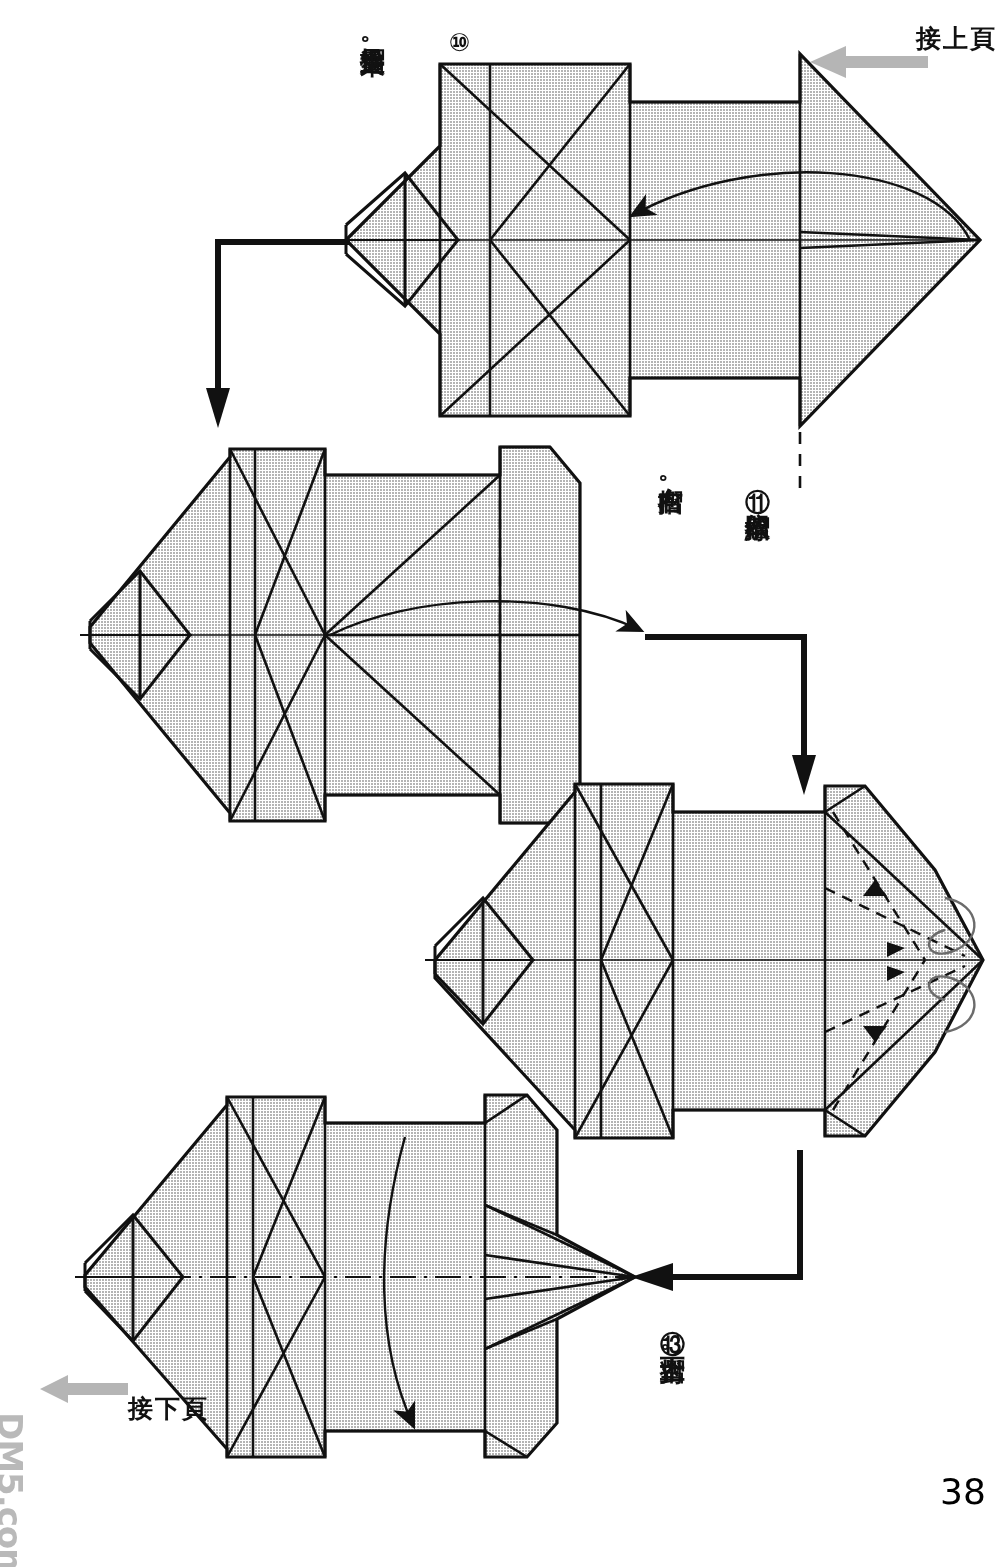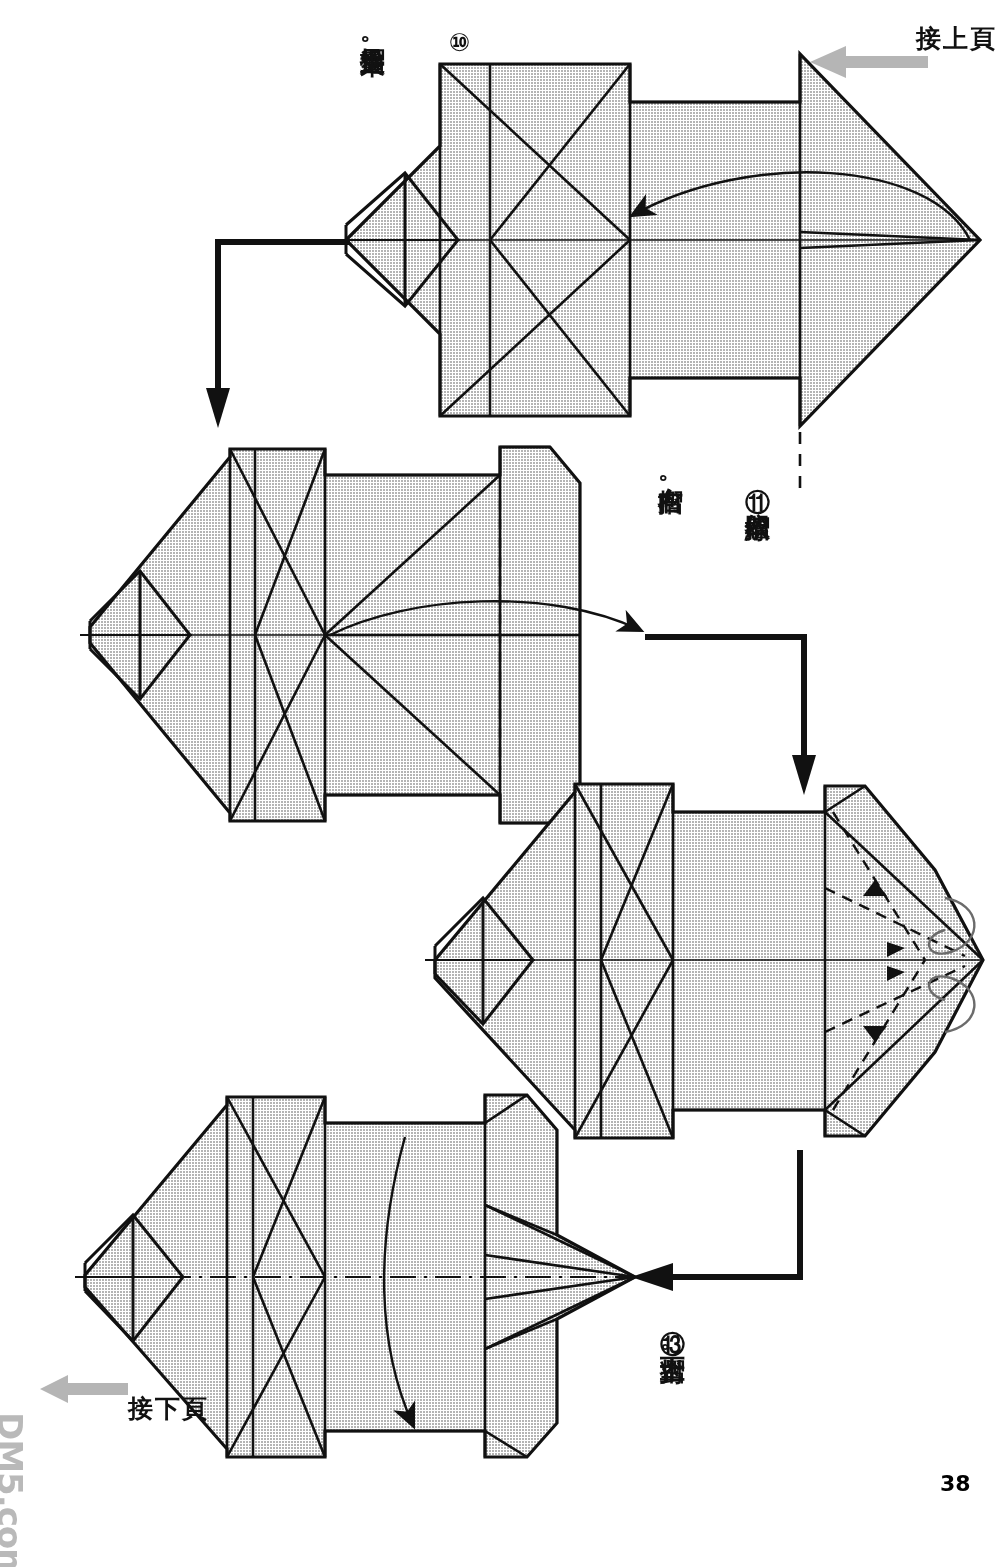--- a/index.html
+++ b/index.html
@@ -35,22 +35,22 @@
     font-family: "DejaVu Sans", "Liberation Sans", sans-serif;
     font-size: 25px;
     font-weight: 700;
     color: #111;
     letter-spacing: 2px;
     white-space: pre;
   }
   .pagenum {
     position: absolute;
     font-family: "DejaVu Sans", "Liberation Sans", sans-serif;
-    font-size: 22px;
-    font-weight: 700;
+    font-size: 36px;
+    font-weight: 400;
     color: #000;
   }
   .watermark {
     position: absolute;
     transform: rotate(90deg);
     transform-origin: left top;
     font-family: "DejaVu Sans", "Liberation Sans", sans-serif;
     font-size: 34px;
     font-weight: 700;
     color: #b9b9b9;

